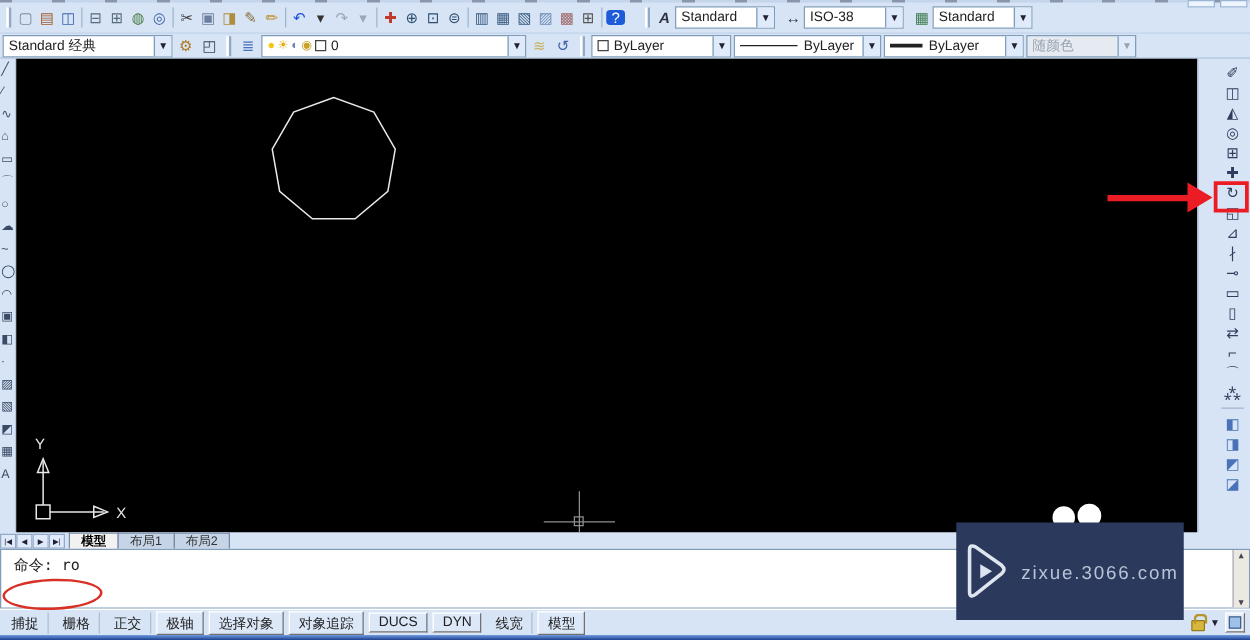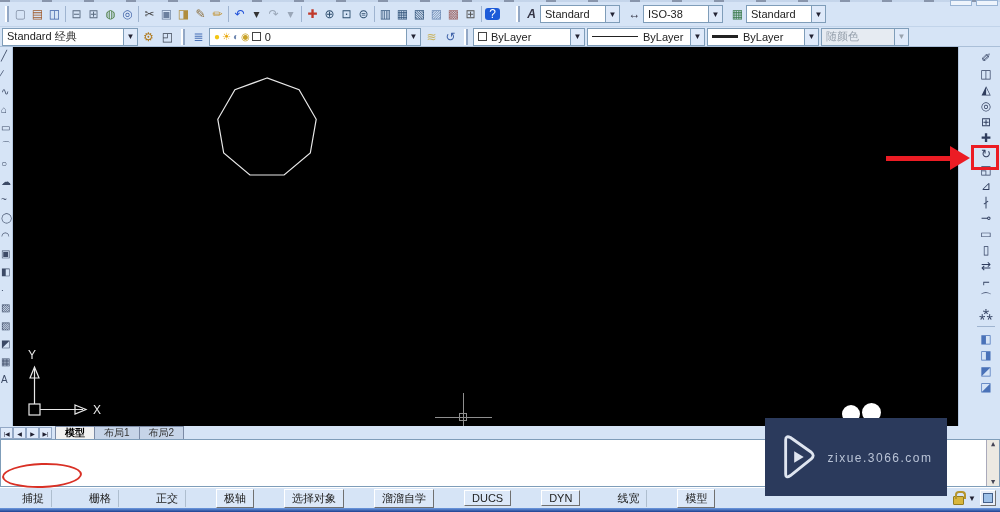--- a/index.html
+++ b/index.html
@@ -76,42 +76,42 @@
   .cmd .hist { height:24px; padding:3px 4px 0 4px; border-bottom:1px solid #c8c8c8; }
   .cmd .prompt { height:22px; padding:4px 4px 0 10px; }
   .cmdsb { position:absolute; right:0; top:0; width:13px; height:100%; background:#ece9e2; border-left:1px solid #aab;
     display:flex; flex-direction:column; justify-content:space-between; align-items:center; font-size:7px; color:#445; }
 
   
   .status { position:absolute; top:487px; left:0; right:0; height:21px; background:#d6e4f6; border-top:1px solid #fff;
     display:flex; align-items:center; font-size:11px; }
   .coords { width:168px; padding-left:3px; font-family:"DejaVu Sans Mono",monospace; font-size:11px; }
   .sbtns { display:flex; align-items:center; height:16px; }
-  .sbtn { padding:1px 7px; margin:0 15px; white-space:nowrap;text-align:right; }
+  .sbtn { padding:1px 7px; margin:0 2px; white-space:nowrap;text-align:right; }
   .sbtn:not(.boxed) { border-right:1px solid #aebecf; }
   .sbtn.boxed { border:1px solid; border-color:#fff #707070 #707070 #fff; background:#dce8f8; }
   .strayicons { position:absolute; right:4px; top:2px; display:flex; align-items:center; gap:4px; }
   .lockicon { position:relative; width:11px; height:9px; background:#d8b63c; border:1px solid #937c1e;
     border-radius:1px; margin-top:5px; }
   .lockicon::before { content:""; position:absolute; left:1px; top:-6px; width:7px; height:6px;
     border:2px solid #b5952c; border-bottom:none; border-radius:4px 4px 0 0; }
   .sqbtn { width:16px; height:16px; border:1px solid; border-color:#fff #707070 #707070 #fff; background:#e8eef8;
     display:flex; align-items:center; justify-content:center; }
   .sqbtn i { display:block; width:10px; height:10px; background:#9ec1e8; border:1px solid #44608a; }
   .caret-sm { font-size:8px; color:#223; }
 
   .bottomstrip { position:absolute; top:508px; left:0; right:0; height:4px;
     background:linear-gradient(#6f9be0,#1d3f8f); }
 
   
   .ear { position:absolute; border-radius:50%; background:#fff; z-index:30; }
   .wm { position:absolute; left:765px; top:418px; width:182px; height:78px; background:#2b3a5c; z-index:40;
     display:flex; align-items:center; justify-content:center; gap:10px; }
   .wm .ttl { font-size:26px; font-weight:bold; color:#e6ebf4; letter-spacing:3px; line-height:1.1; }
-  .wm .url { font-size:12px; color:#b9c3d6; letter-spacing:1.5px; margin-top:2px; }
+  .wm .url { font-size:15px; color:#b9c3d6; letter-spacing:1.5px; margin-top:2px; }
 </style>
 </head>
 <body>
 
 <div class="app">
   <div class="menusliver"></div>
   <div class="winbit" style="left:950px"></div>
   <div class="winbit" style="left:976px"></div>
 
   <div class="row1">
@@ -469,36 +469,37 @@
         <span class="tab">
           <span class="g">布局1</span>
         </span>
         <span class="tab">
           <span class="g">布局2</span>
         </span>
       </div>
   </div>
 
   <div class="cmd">
+    <div class="prompt">命令: ro</div>
     <div class="cmdsb">
       <span>▲</span>
       <span>▼</span>
     </div>
   </div>
   <div class="redellipse"></div>
 
   <div class="status">
     <div class="sbtns">
 
     <span class="sbtn"><span class="g">捕捉</span></span>
         <span class="sbtn"><span class="g">栅格</span></span>
         <span class="sbtn"><span class="g">正交</span></span>
         <span class="sbtn boxed"><span class="g">极轴</span></span>
         <span class="sbtn boxed"><span class="g">选择对象</span></span>
-        <span class="sbtn boxed"><span class="g">溜溜自学</span></span>
+        <span class="sbtn boxed"><span class="g">对象追踪</span></span>
         <span class="sbtn boxed"><span class="g">DUCS</span></span>
         <span class="sbtn boxed"><span class="g">DYN</span></span>
         <span class="sbtn"><span class="g">线宽</span></span>
         <span class="sbtn boxed"><span class="g">模型</span></span>
       </div>
     <div class="strayicons">
       <span class="lockicon"></span>
       <span class="caret-sm">▼</span>
       <span class="sqbtn">
           <i></i>

